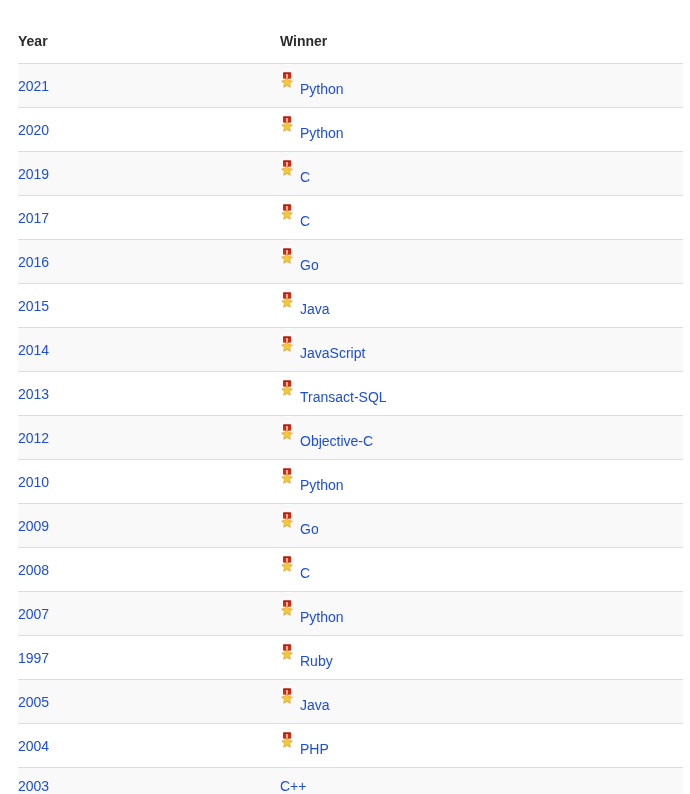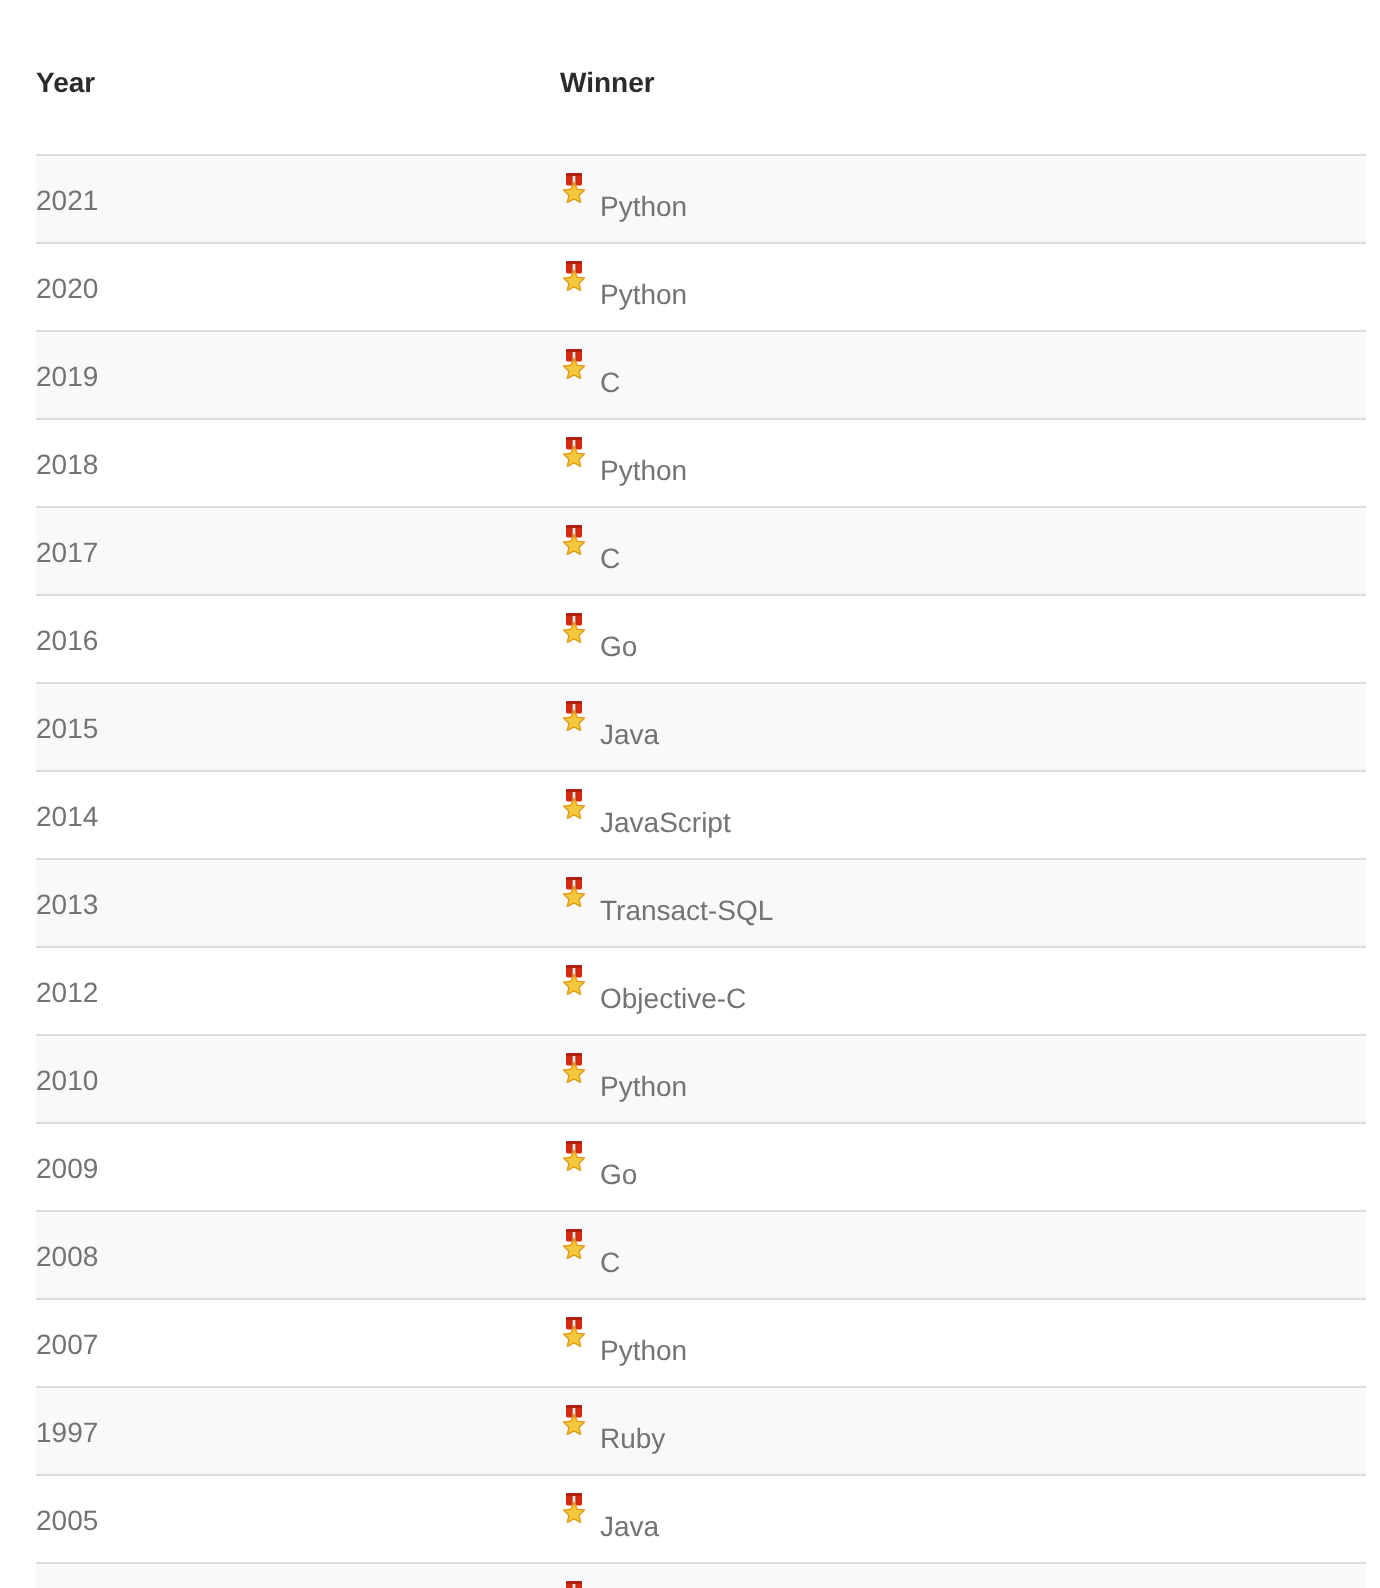--- a/index.html
+++ b/index.html
@@ -39,21 +39,21 @@
   }
 
   table.results col.col-year { width: 262px; }
   table.results col.col-winner { width: 403px; }
 
   table.results thead th {
     text-align: left;
     font-weight: bold;
     font-size: 14px;
     color: #2b2b2b;
-    padding: 0 0 28px 0;
+    padding: 0 0 14px 0;
     height: 23px;
     vertical-align: bottom;
     background: #ffffff;
     border: none;
   }
 
   table.results thead tr {
     border-bottom: 1px solid #dddddd;
   }
 
@@ -71,21 +71,21 @@
   table.results tbody tr:nth-child(even) {
     background: #ffffff;
   }
 
   table.results tbody td {
     padding: 0;
     height: 36px;
     line-height: 36px;
     vertical-align: middle;
     font-size: 14px;
-    color: #737373;
+    color: #1d4ed8;
     white-space: nowrap;
     overflow: hidden;
   }
 
   td.cell-year {
     padding-left: 1px;
   }
 
   td.cell-winner {
     padding-left: 1px;
@@ -164,34 +164,20 @@
                     <rect x="3" y="0.5" width="8" height="6.2" rx="0.8" fill="#d32a12"></rect>
                     <rect x="3" y="0.5" width="8" height="1.5" rx="0.6" fill="#b01f0c"></rect>
                     <rect x="6.3" y="2" width="1.4" height="4.8" fill="#f2e9e4"></rect>
                     <polygon points="7,5.2 8.55,8.6 12.3,9.05 9.55,11.6 10.3,15.2 7,13.4 3.7,15.2 4.45,11.6 1.7,9.05 5.45,8.6" fill="#f5c83b" stroke="#e09a1a" stroke-width="0.7" stroke-linejoin="round"></polygon>
                   </svg>
                 </span>
                 <span class="winner-label">C</span>
               </span></td>
           </tr>
           <tr>
-            <td class="cell-year">2018</td>
-            <td class="cell-winner"><span class="winner-inner">
-                <span class="medal-icon">
-                  <svg viewBox="0 0 14 16" width="14" height="16" aria-hidden="true">
-                    <rect x="3" y="0.5" width="8" height="6.2" rx="0.8" fill="#d32a12"></rect>
-                    <rect x="3" y="0.5" width="8" height="1.5" rx="0.6" fill="#b01f0c"></rect>
-                    <rect x="6.3" y="2" width="1.4" height="4.8" fill="#f2e9e4"></rect>
-                    <polygon points="7,5.2 8.55,8.6 12.3,9.05 9.55,11.6 10.3,15.2 7,13.4 3.7,15.2 4.45,11.6 1.7,9.05 5.45,8.6" fill="#f5c83b" stroke="#e09a1a" stroke-width="0.7" stroke-linejoin="round"></polygon>
-                  </svg>
-                </span>
-                <span class="winner-label">Python</span>
-              </span></td>
-          </tr>
-          <tr>
             <td class="cell-year">2017</td>
             <td class="cell-winner"><span class="winner-inner">
                 <span class="medal-icon">
                   <svg viewBox="0 0 14 16" width="14" height="16" aria-hidden="true">
                     <rect x="3" y="0.5" width="8" height="6.2" rx="0.8" fill="#d32a12"></rect>
                     <rect x="3" y="0.5" width="8" height="1.5" rx="0.6" fill="#b01f0c"></rect>
                     <rect x="6.3" y="2" width="1.4" height="4.8" fill="#f2e9e4"></rect>
                     <polygon points="7,5.2 8.55,8.6 12.3,9.05 9.55,11.6 10.3,15.2 7,13.4 3.7,15.2 4.45,11.6 1.7,9.05 5.45,8.6" fill="#f5c83b" stroke="#e09a1a" stroke-width="0.7" stroke-linejoin="round"></polygon>
                   </svg>
                 </span>

